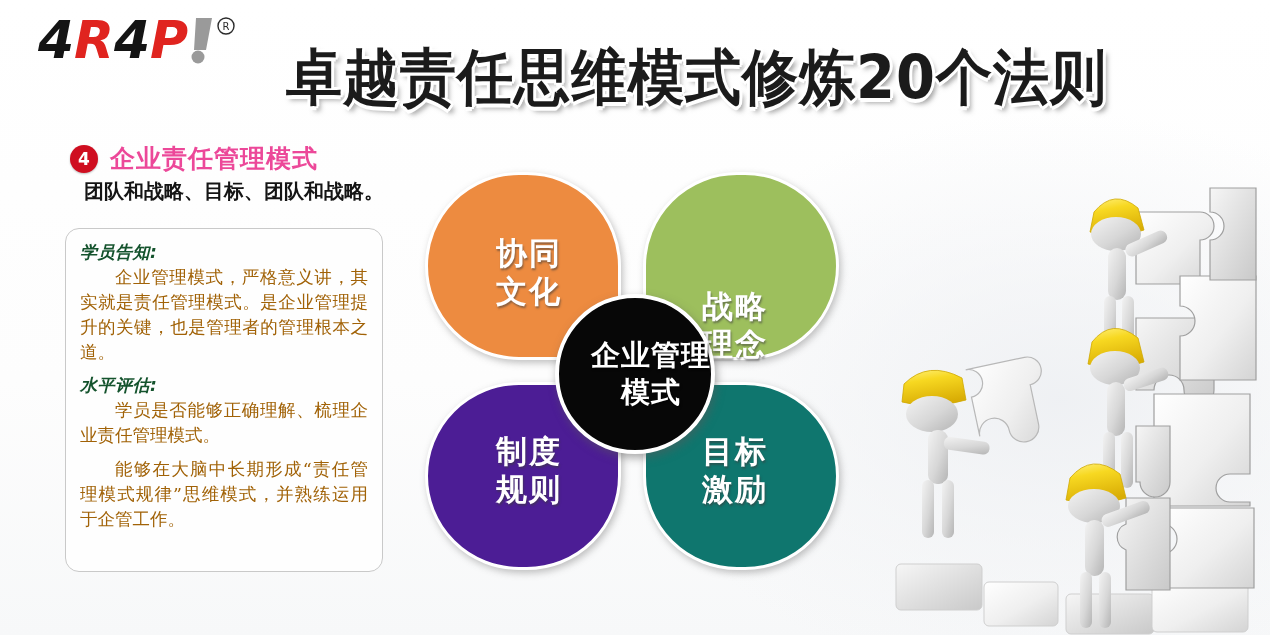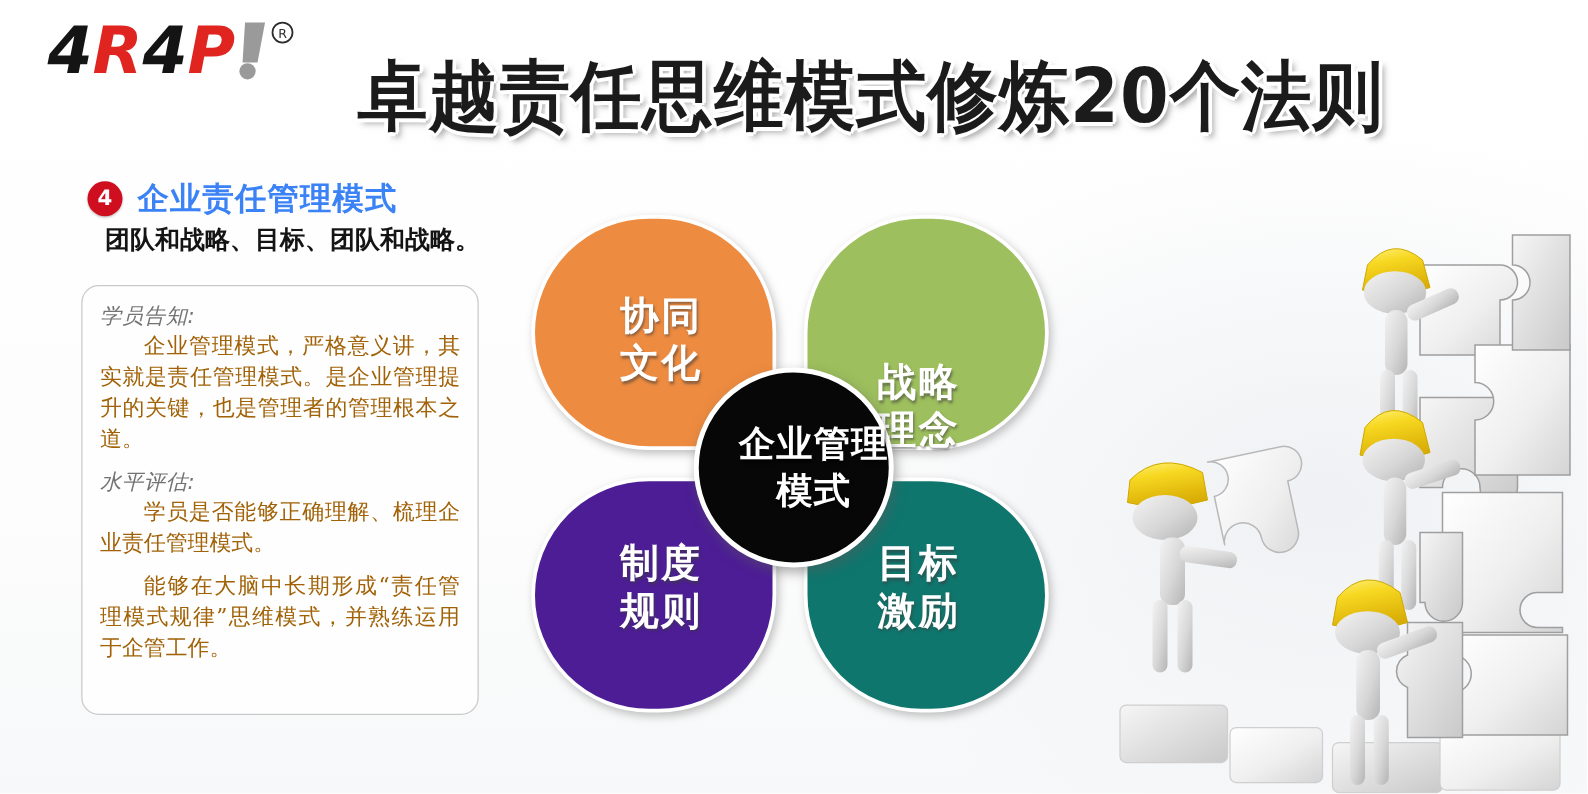--- a/index.html
+++ b/index.html
@@ -45,39 +45,39 @@
 
   
   .badge{
     position:absolute;left:70px;top:145px;width:28px;height:28px;border-radius:50%;
     background:#cf0e20;color:#fff;font-weight:bold;font-size:17px;
     display:flex;align-items:center;justify-content:center;
     box-shadow:0 1px 2px rgba(0,0,0,.25);
   }
   .head-main{
     position:absolute;left:110px;top:142px;
-    font-size:25px;font-weight:bold;color:#3b82f6;letter-spacing:1px;
+    font-size:25px;font-weight:bold;color:#ec4899;letter-spacing:1px;
     white-space:nowrap;
   }
   .head-sub{
     position:absolute;left:84px;top:178px;
     font-size:20px;font-weight:bold;color:#141414;letter-spacing:0px;
     white-space:nowrap;
   }
 
   
   .card{
     position:absolute;left:65px;top:228px;width:318px;height:344px;
     border:1px solid #c9c9c9;border-radius:14px;background:#fefefe;
     box-sizing:border-box;
   }
   .card-inner{padding:12px 14px 10px 14px;}
   .sec{margin-bottom:9px;}
   .sec-title{
-    color:#737373;font-weight:normal;font-style:italic;font-size:17px;
+    color:#14532d;font-weight:bold;font-style:italic;font-size:17px;
     letter-spacing:0.5px;margin-bottom:1px;
   }
   .sec-body{
     color:#a16207;font-size:17.5px;line-height:25px;
     text-indent:2em;text-align:justify;letter-spacing:0px;
     font-family:"DejaVu Serif","Liberation Serif",serif;
   }
 
   
   .diagram{position:absolute;left:425px;top:172px;width:420px;height:402px;}

